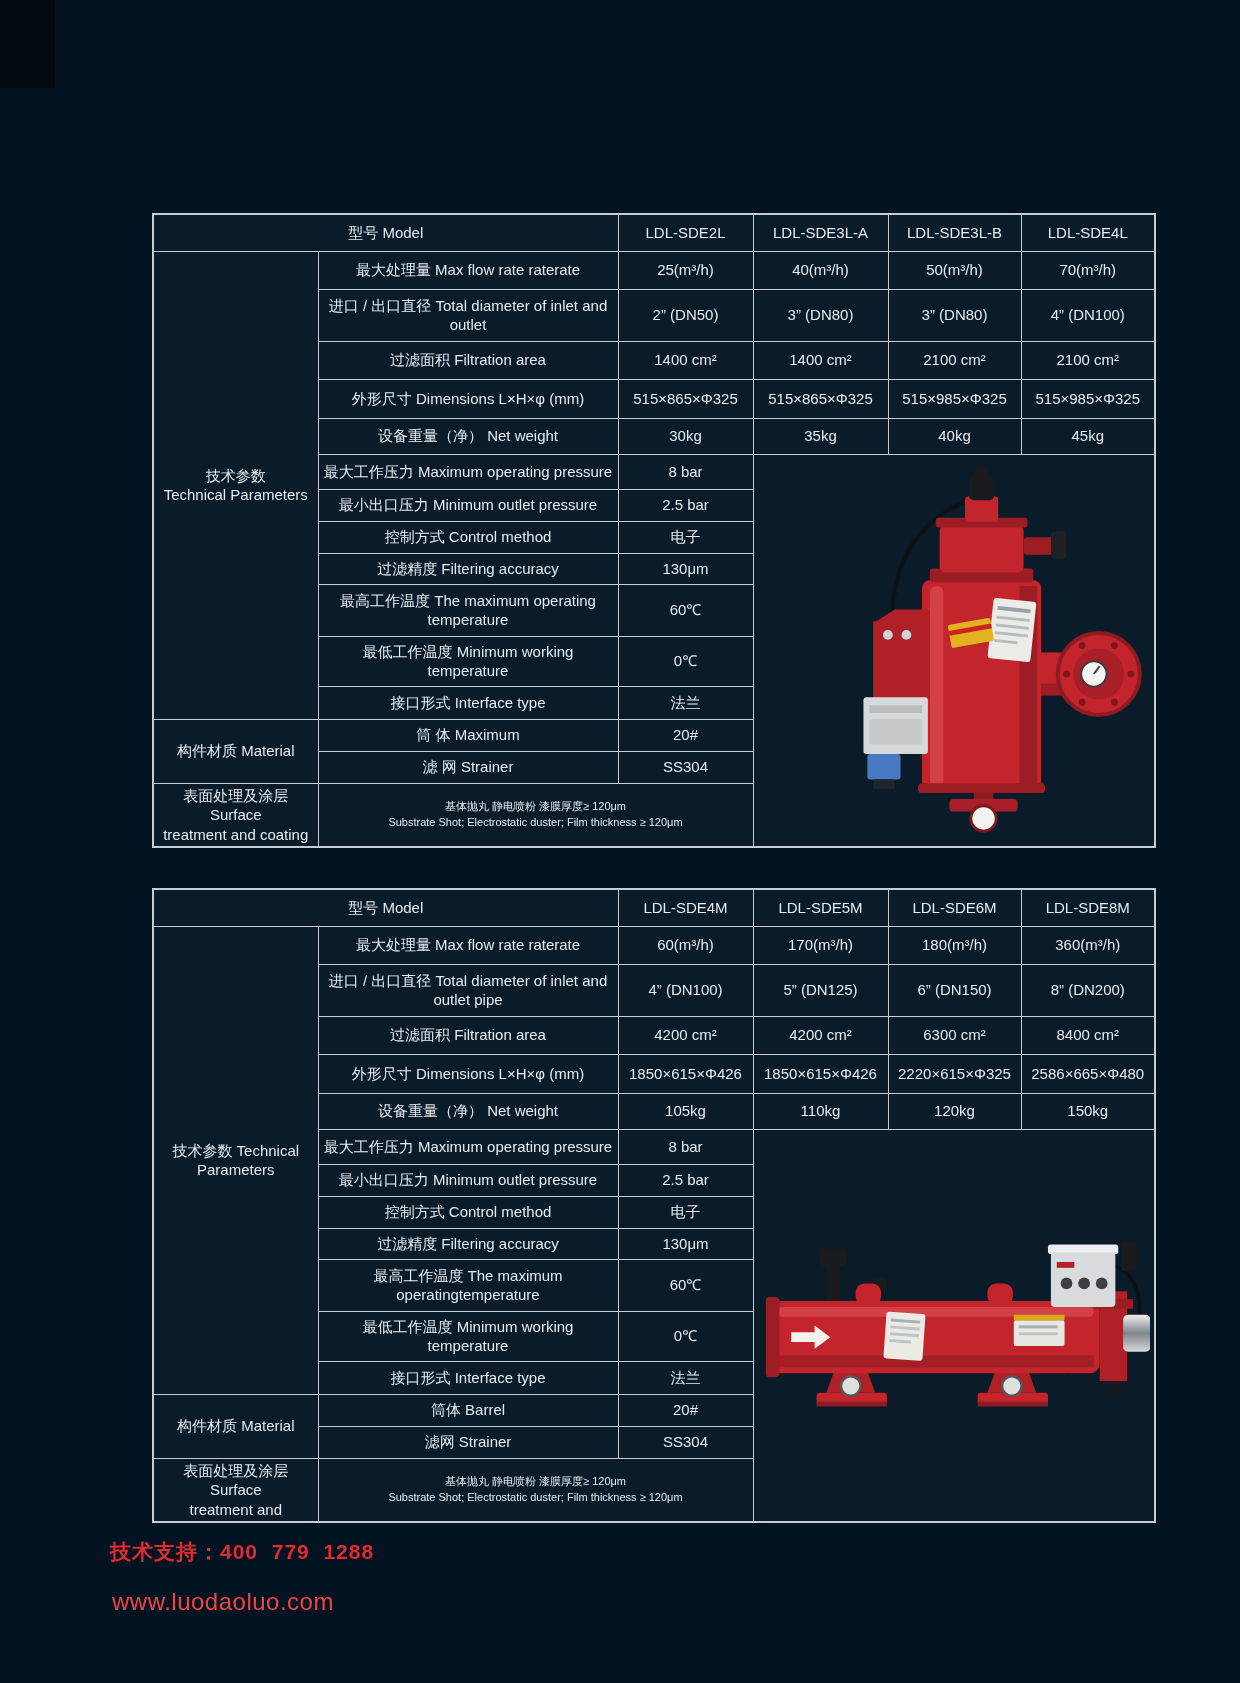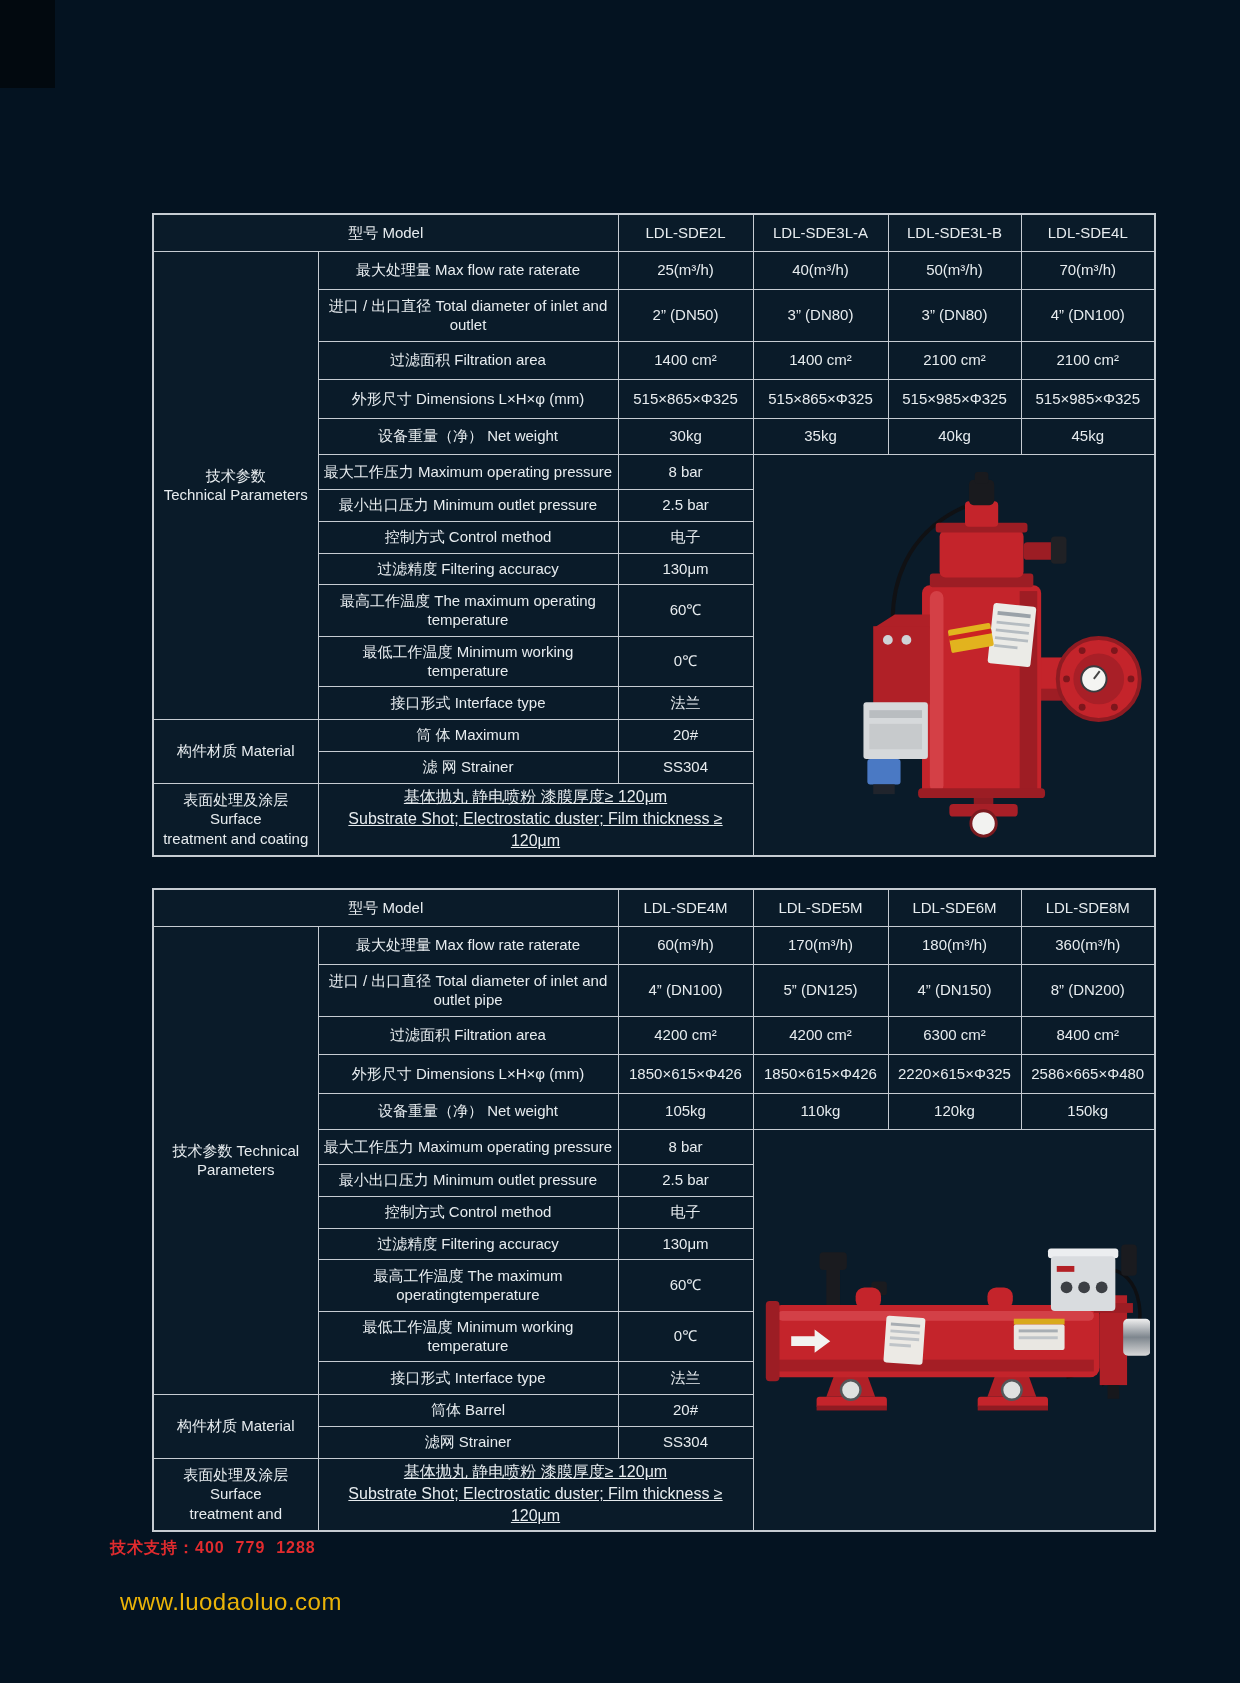--- a/index.html
+++ b/index.html
@@ -23,34 +23,34 @@
     background:#0a1b29;
     text-align:center;vertical-align:middle;
     padding:2px 4px;
     font-size:15px;line-height:1.3;
     overflow:hidden;
   }
   td.hdr{font-size:16px;}
   td.lbl,td.grp{white-space:pre-line;}
   td.photo{padding:0;}
   td.photo svg{display:block;width:100%;height:100%;}
-  td.surface div{font-size:16px;line-height:1.4;text-decoration:underline;}
+  td.surface div{font-size:11px;line-height:1.4;}
   
   tr.rh1{height:37px}tr.rh2{height:38px}tr.rh3{height:52px}tr.rh4{height:38px}
   tr.rh5{height:39px}tr.rh6{height:36px}tr.rh7{height:35px}tr.rh8{height:32px}
   tr.rh9{height:32px}tr.rh10{height:31px}tr.rh11{height:52px}tr.rh12{height:50px}
   tr.rh13{height:33px}tr.rh14{height:32px}tr.rh15{height:32px}tr.rh16{height:47px}
   .t2 tr.rh16{height:57px}
   .footer-support{
     position:absolute;left:110px;top:1538px;
-    color:#e12b2e;font-size:16px;font-weight:bold;white-space:pre;letter-spacing:1px;
+    color:#e12b2e;font-size:21px;font-weight:bold;white-space:pre;letter-spacing:1px;
   }
   .footer-url{
-    position:absolute;left:120px;top:1588px;
-    color:#eab308;font-size:24px;letter-spacing:0.5px;
+    position:absolute;left:112px;top:1588px;
+    color:#ef4444;font-size:24px;letter-spacing:0.5px;
   }
 </style>
 </head>
 <body>
 
 <div class="corner"></div>
 
 <div class="tbl-wrap t1">
 <table class="spec">
   <colgroup>
@@ -238,21 +238,21 @@
     <td class="val">60(m³/h)</td>
     <td class="val">170(m³/h)</td>
     <td class="val">180(m³/h)</td>
     <td class="val">360(m³/h)</td>
   </tr>
   <tr class="rh3">
     <td class="lbl">进口 / 出口直径 Total diameter of inlet and
 outlet pipe</td>
     <td class="val">4” (DN100)</td>
     <td class="val">5” (DN125)</td>
-    <td class="val">4” (DN150)</td>
+    <td class="val">6” (DN150)</td>
     <td class="val">8” (DN200)</td>
   </tr>
   <tr class="rh4">
     <td class="lbl">过滤面积 Filtration area</td>
     <td class="val">4200 cm²</td>
     <td class="val">4200 cm²</td>
     <td class="val">6300 cm²</td>
     <td class="val">8400 cm²</td>
   </tr>
   <tr class="rh5">

